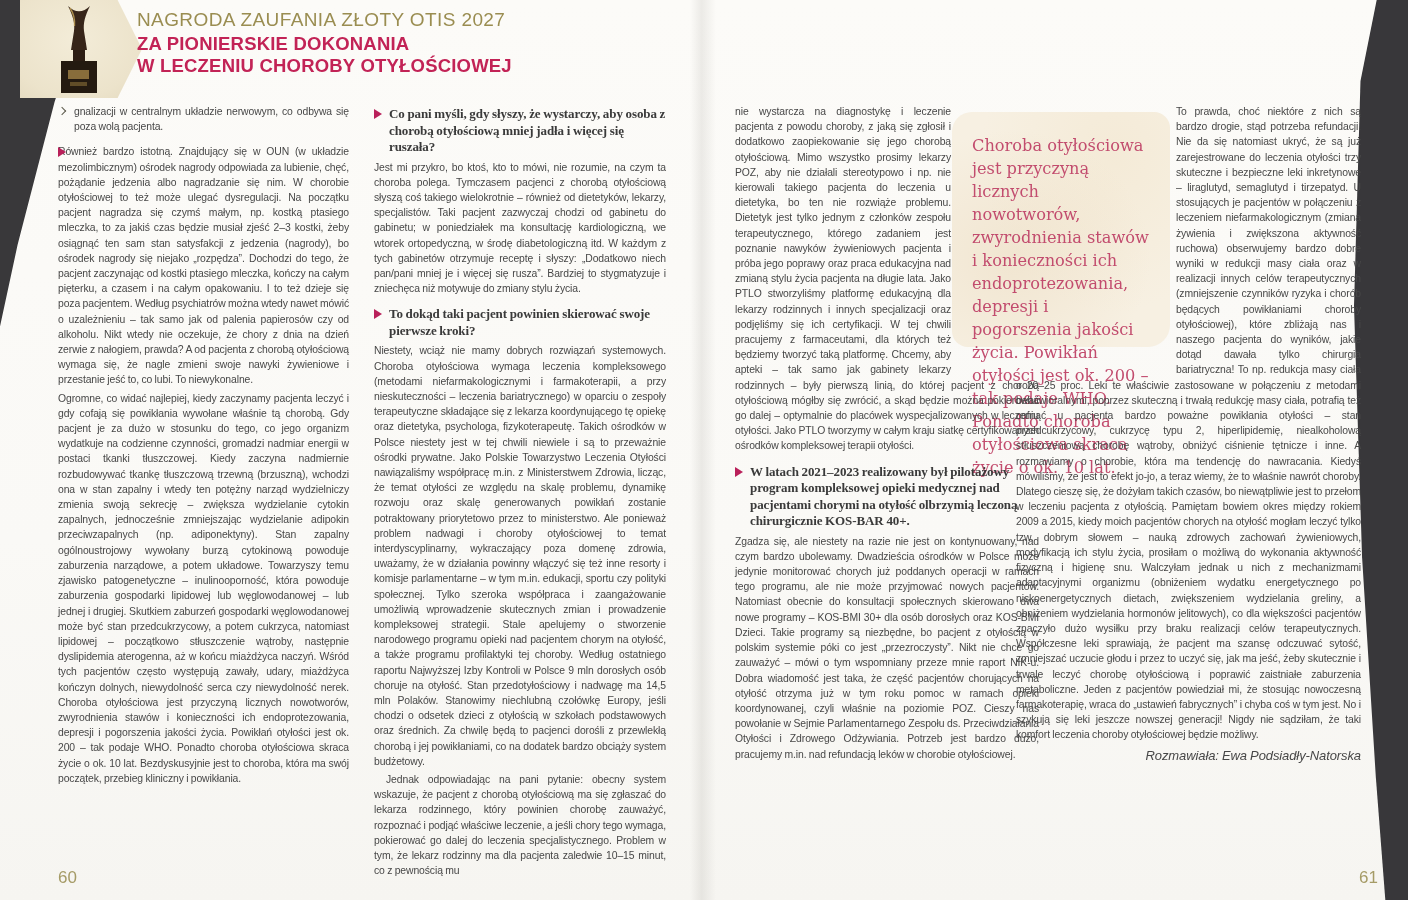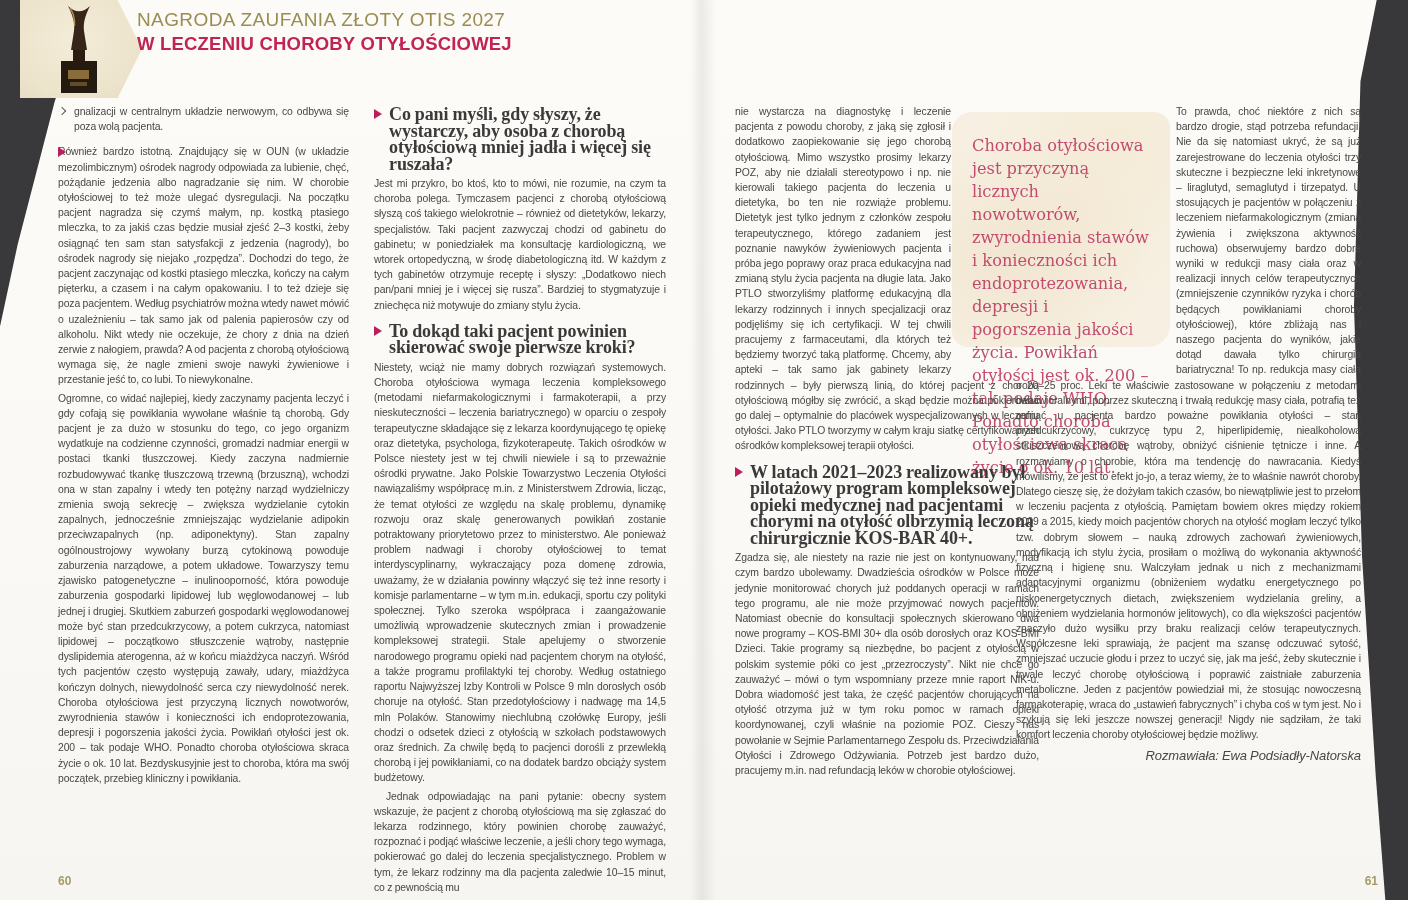--- a/index.html
+++ b/index.html
@@ -21,39 +21,39 @@
   .headline{position:absolute;left:137px;top:33px;font-size:18.5px;line-height:22px;font-weight:bold;color:#c22356;letter-spacing:.2px;}
   
   .col{position:absolute;top:104px;color:#474747;font-size:10.4px;line-height:15.2px;
     text-align:justify;letter-spacing:-.1px;word-spacing:-.4px;}
   .col1{left:58px;width:291px;}
   .col2{left:374px;width:292px;}
   .col3{left:735px;width:304px;}
   .col4{left:1016px;width:345px;}
   .a{margin:0 0 3px;}
   .indent{text-indent:12px;}
-  .q{position:relative;font-family:"Liberation Serif",serif;font-weight:bold;font-size:18px;
+  .q{position:relative;font-family:"Liberation Serif",serif;font-weight:bold;font-size:13px;
      line-height:16.5px;color:#3a3a3a;margin:10px 0 4px;padding-left:15px;text-align:left;}
   .q .q-marker{position:absolute;left:0;top:3px;width:0;height:0;
      border-left:8px solid #b9205a;border-top:5px solid transparent;border-bottom:5px solid transparent;}
   .cont{position:relative;padding-left:16px;}
   .cont .cont-marker{position:absolute;left:1px;top:4px;width:5px;height:5px;
      border-top:1.7px solid #5c5a4c;border-right:1.7px solid #5c5a4c;transform:rotate(45deg);}
   .spacer3{float:right;width:88px;height:266px;}
   .spacer4{float:left;width:160px;height:268px;}
   
   .quote-box{position:absolute;left:952px;top:112px;width:218px;height:235px;box-sizing:border-box;
     padding:22px 18px 0 20px;border-radius:20px 16px 22px 16px;
     background:
       radial-gradient(ellipse at 28% 62%,rgba(231,212,180,.38),transparent 62%),
       radial-gradient(ellipse at 74% 18%,rgba(241,228,202,.45),transparent 58%),
       #f7f0e2;}
   .quote-text{font-family:"DejaVu Serif",serif;font-size:16.2px;line-height:23px;color:#c24c6e;}
   .byline{text-align:right;font-style:italic;font-size:13px;color:#474747;margin-top:5px;}
-  .pagenum{position:absolute;bottom:12px;font-size:12px;color:#a59b66;font-weight:bold;}
+  .pagenum{position:absolute;bottom:12px;font-size:17px;color:#a59b66;}
   .pagenum.left{left:58px;}
   .pagenum.right{right:30px;}
 </style>
 </head>
 <body>
 
 <div class="spread">
 
   <div class="edge-left"></div>
   <div class="edge-right"></div>
@@ -64,20 +64,21 @@
       <path d="M48 6 C53 16 55 23 54 31 L51 50 L67 50 L64 31 C63 23 65 16 70 6 C63 13 55 13 48 6 Z" fill="#372519"></path>
       <path d="M50 8 C54 14 55 20 54.5 26" stroke="#c9a75a" stroke-width="1.4" fill="none" opacity="0.8"></path>
       <rect x="53" y="50" width="12" height="11" fill="#2c1d13"></rect>
       <rect x="41" y="61" width="36" height="32" fill="#241a10"></rect>
       <rect x="48" y="70" width="21" height="9" fill="#a98a4a" opacity="0.75"></rect>
       <rect x="50" y="82" width="17" height="4" fill="#8a7038" opacity="0.6"></rect>
     </svg>
   </div>
   <div class="kicker">NAGRODA ZAUFANIA ZŁOTY OTIS 2027</div>
   <div class="headline">
+    <div>ZA PIONIERSKIE DOKONANIA</div>
     <div>W LECZENIU CHOROBY OTYŁOŚCIOWEJ</div>
   </div>
 
   <div class="col col1">
     <p class="a cont">
       <span class="cont-marker"></span>
       <span>gnalizacji w centralnym układzie nerwowym, co odbywa się poza wolą pacjenta.</span>
     </p>
     <div class="q">
       <span class="q-marker"></span>

